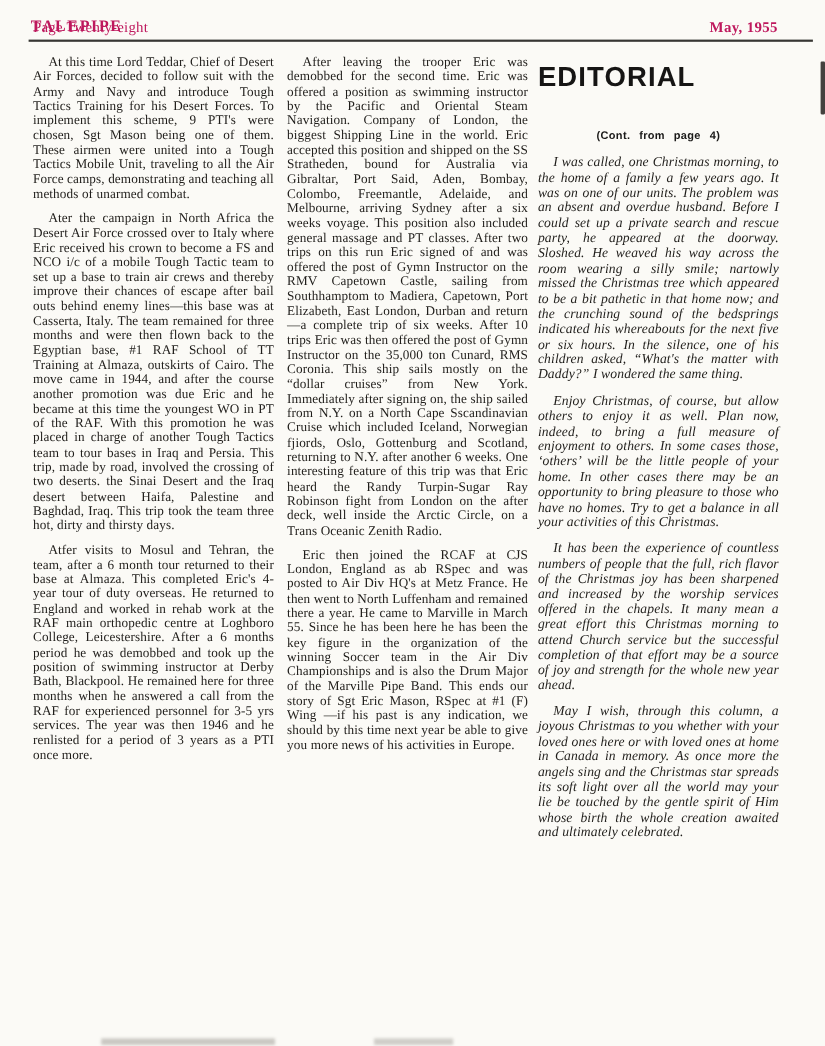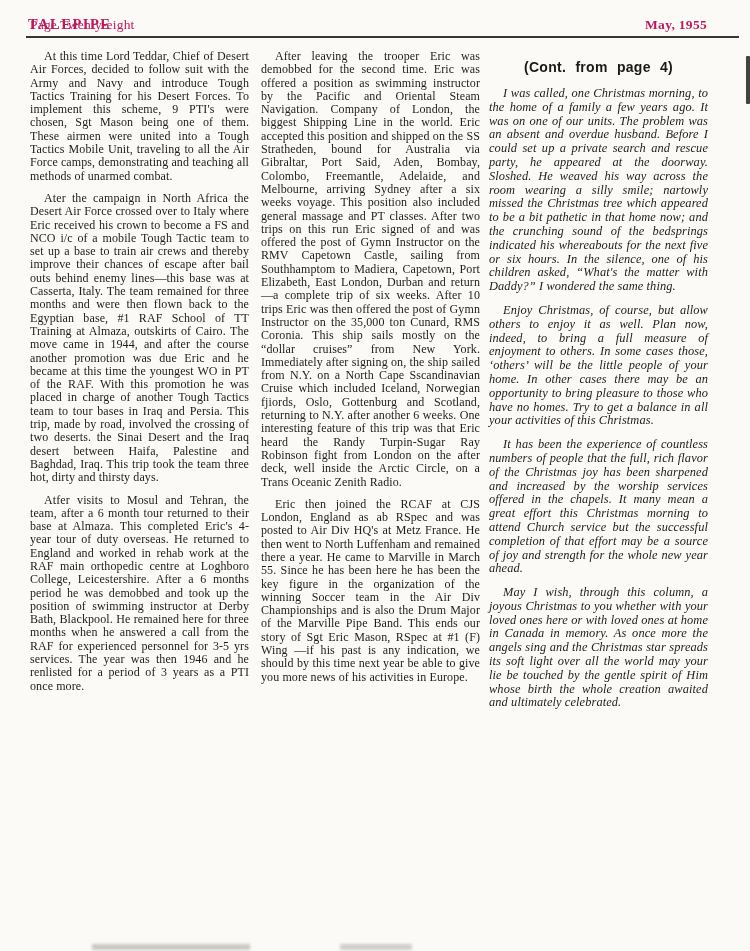--- a/index.html
+++ b/index.html
@@ -45,25 +45,25 @@
   
   .ed-title{
     margin:0;
     font-family:"Liberation Sans", sans-serif;
     font-weight:bold;
     font-size:25px;
     letter-spacing:1px;
     color:#161514;
   }
   .ed-cont{
-    margin:3px 0 12px 0;
+    margin:33px 0 12px 0;
     text-align:center;
     font-family:"Liberation Sans", sans-serif;
     font-weight:bold;
-    font-size:14px;
+    font-size:10px;
     word-spacing:5px;
     letter-spacing:.3px;
     color:#1a1918;
   }
   .col3 p.ed{
     font-style:italic;
     font-size:12.4px;
     line-height:13.8px;
     margin-bottom:10px;
   }
@@ -93,20 +93,21 @@
     <p>Ater the campaign in North Africa the Desert Air Force crossed over to Italy where Eric received his crown to become a FS and NCO i/c of a mobile Tough Tactic team to set up a base to train air crews and thereby improve their chances of escape after bail outs behind enemy lines—this base was at Casserta, Italy. The team remained for three months and were then flown back to the Egyptian base, #1 RAF School of TT Training at Almaza, outskirts of Cairo.  The move came in 1944, and after the course another promotion was due Eric and he became at this time the youngest WO in PT of the RAF.  With this promotion he was placed in charge of another Tough Tactics team to tour bases in Iraq and Persia.  This trip, made by road, involved the crossing of two deserts. the Sinai Desert and the Iraq desert between Haifa, Palestine and Baghdad, Iraq.  This trip took the team three hot, dirty and thirsty days.</p>
     <p>Atfer visits to Mosul and Tehran, the team, after a 6 month tour returned to their base at Almaza.  This completed Eric's 4-year tour of duty overseas. He returned to England and worked in rehab work at the RAF main orthopedic centre at Loghboro College, Leicestershire.  After a 6 months period he was demobbed and took up the position of swimming instructor at Derby Bath, Blackpool. He remained here for three months when he answered a call from the RAF for experienced personnel for 3-5 yrs services.  The year was then 1946 and he renlisted for a period of 3 years as a PTI once more.</p>
   </section>
 
   <section class="col col2">
     <p>After leaving the trooper Eric was demobbed for the second time.  Eric was offered a position as swimming instructor by the Pacific and Oriental Steam Navigation.  Company of London, the biggest Shipping Line in the world.  Eric accepted this position and shipped on the SS Stratheden, bound for Australia via Gibraltar, Port Said, Aden, Bombay, Colombo, Freemantle, Adelaide, and Melbourne, arriving Sydney after a six weeks voyage.  This position also included general massage and PT classes. After two trips on this run Eric signed of and was offered the post of Gymn Instructor on the RMV Capetown Castle, sailing from Southhamptom to Madiera, Capetown, Port Elizabeth, East London, Durban and return—a complete trip of six weeks.  After 10 trips Eric was then offered the post of Gymn Instructor on the 35,000 ton Cunard, RMS Coronia.  This ship sails mostly on the “dollar cruises” from New York.  Immediately after signing on, the ship sailed from N.Y. on a North Cape Sscandinavian Cruise which included Iceland, Norwegian fjiords, Oslo, Gottenburg and Scotland, returning to N.Y. after another 6 weeks.  One interesting feature of this trip was that Eric heard the Randy Turpin-Sugar Ray Robinson fight from London on the after deck, well inside the Arctic Circle, on a Trans Oceanic Zenith Radio.</p>
     <p>Eric then joined the RCAF at CJS London, England as ab RSpec and was posted to Air Div HQ's at Metz France.  He then went to North Luffenham and remained there a year. He came to Marville in March 55. Since he has been here he has been the key figure in the organization of the winning Soccer team in the Air Div Championships and is also the Drum Major of the Marville Pipe Band.  This ends our story of Sgt Eric Mason, RSpec at #1 (F) Wing —if his past is any indication, we should by this time next year be able to give you more news of his activities in Europe.</p>
   </section>
 
   <aside class="col col3">
+    <h2 class="ed-title">EDITORIAL</h2>
     <div class="ed-cont">(Cont. from page 4)</div>
     <p class="ed">I was called, one Christmas morning, to the home of a family a few years ago.  It was on one of our units.  The problem was an absent and overdue husband.  Before I could set up a private search and rescue party, he appeared at the doorway. Sloshed.  He weaved his way across the room wearing a silly smile; nartowly missed the Christmas tree which appeared to be a bit pathetic in that home now; and the crunching sound of the bedsprings indicated his whereabouts for the next five or six hours. In the silence, one of his children asked, “What's the matter with Daddy?” I wondered the same thing.</p>
     <p class="ed">Enjoy Christmas, of course, but allow others to enjoy it as well.  Plan now, indeed, to bring a full measure of enjoyment to others.  In some cases those, ‘others’ will be the little people of your home.  In other cases there may be an opportunity to bring pleasure to those who have no homes. Try to get a balance in all your activities of this Christmas.</p>
     <p class="ed">It has been the experience of countless numbers of people that the full, rich flavor of the Christmas joy has been sharpened and increased by the worship services offered in the chapels. It many mean a great effort this Christmas morning to attend Church service but the successful completion of that effort may be a source of joy and strength for the whole new year ahead.</p>
     <p class="ed">May I wish, through this column, a joyous Christmas to you whether with your loved ones here or with loved ones at home in Canada in memory.  As once more the angels sing and the Christmas star spreads its soft light over all the world may your lie be touched by the gentle spirit of Him whose birth the whole creation awaited and ultimately celebrated.</p>
   </aside>
 
   <div class="edge-mark"></div>
   <div class="smudge smudge-a"></div>
   <div class="smudge smudge-b"></div>

